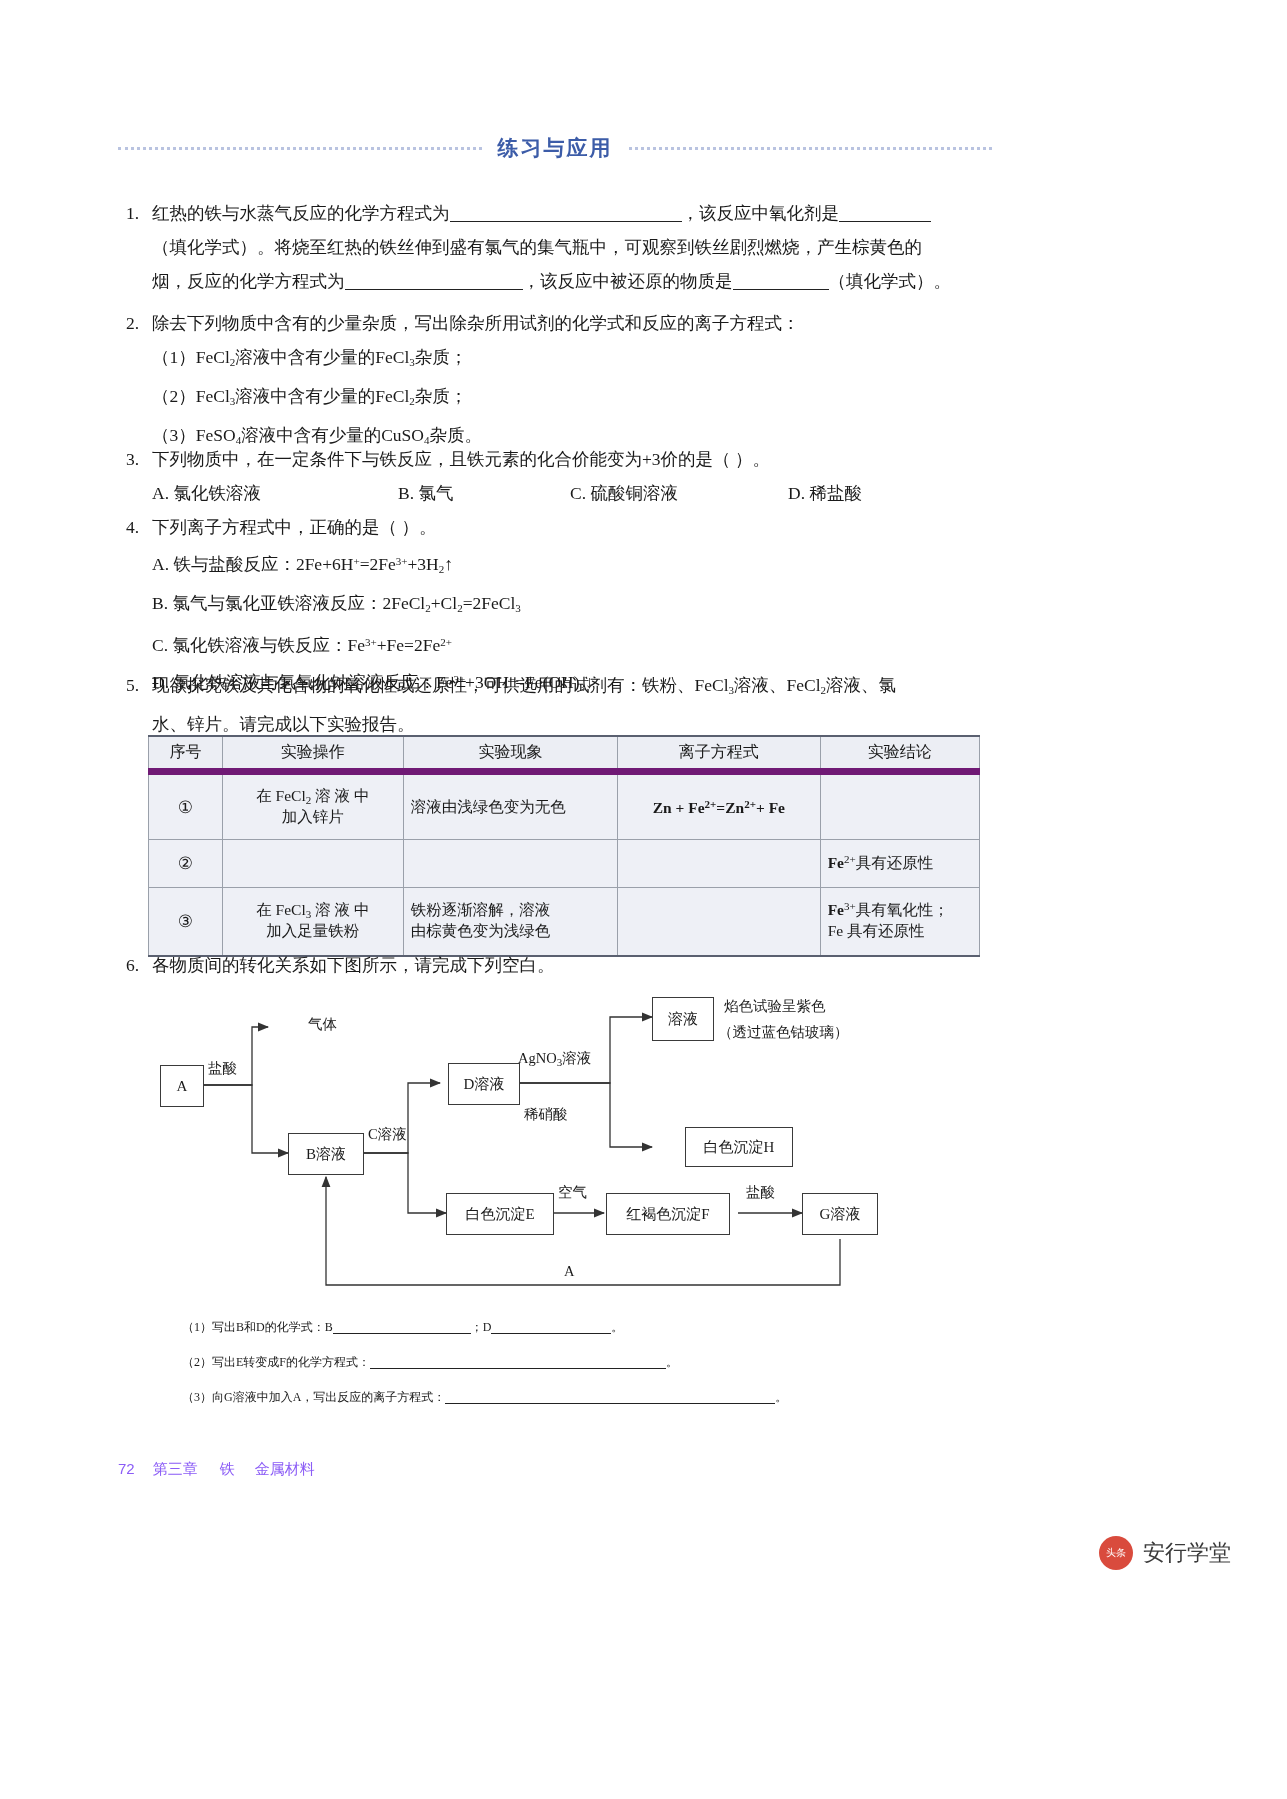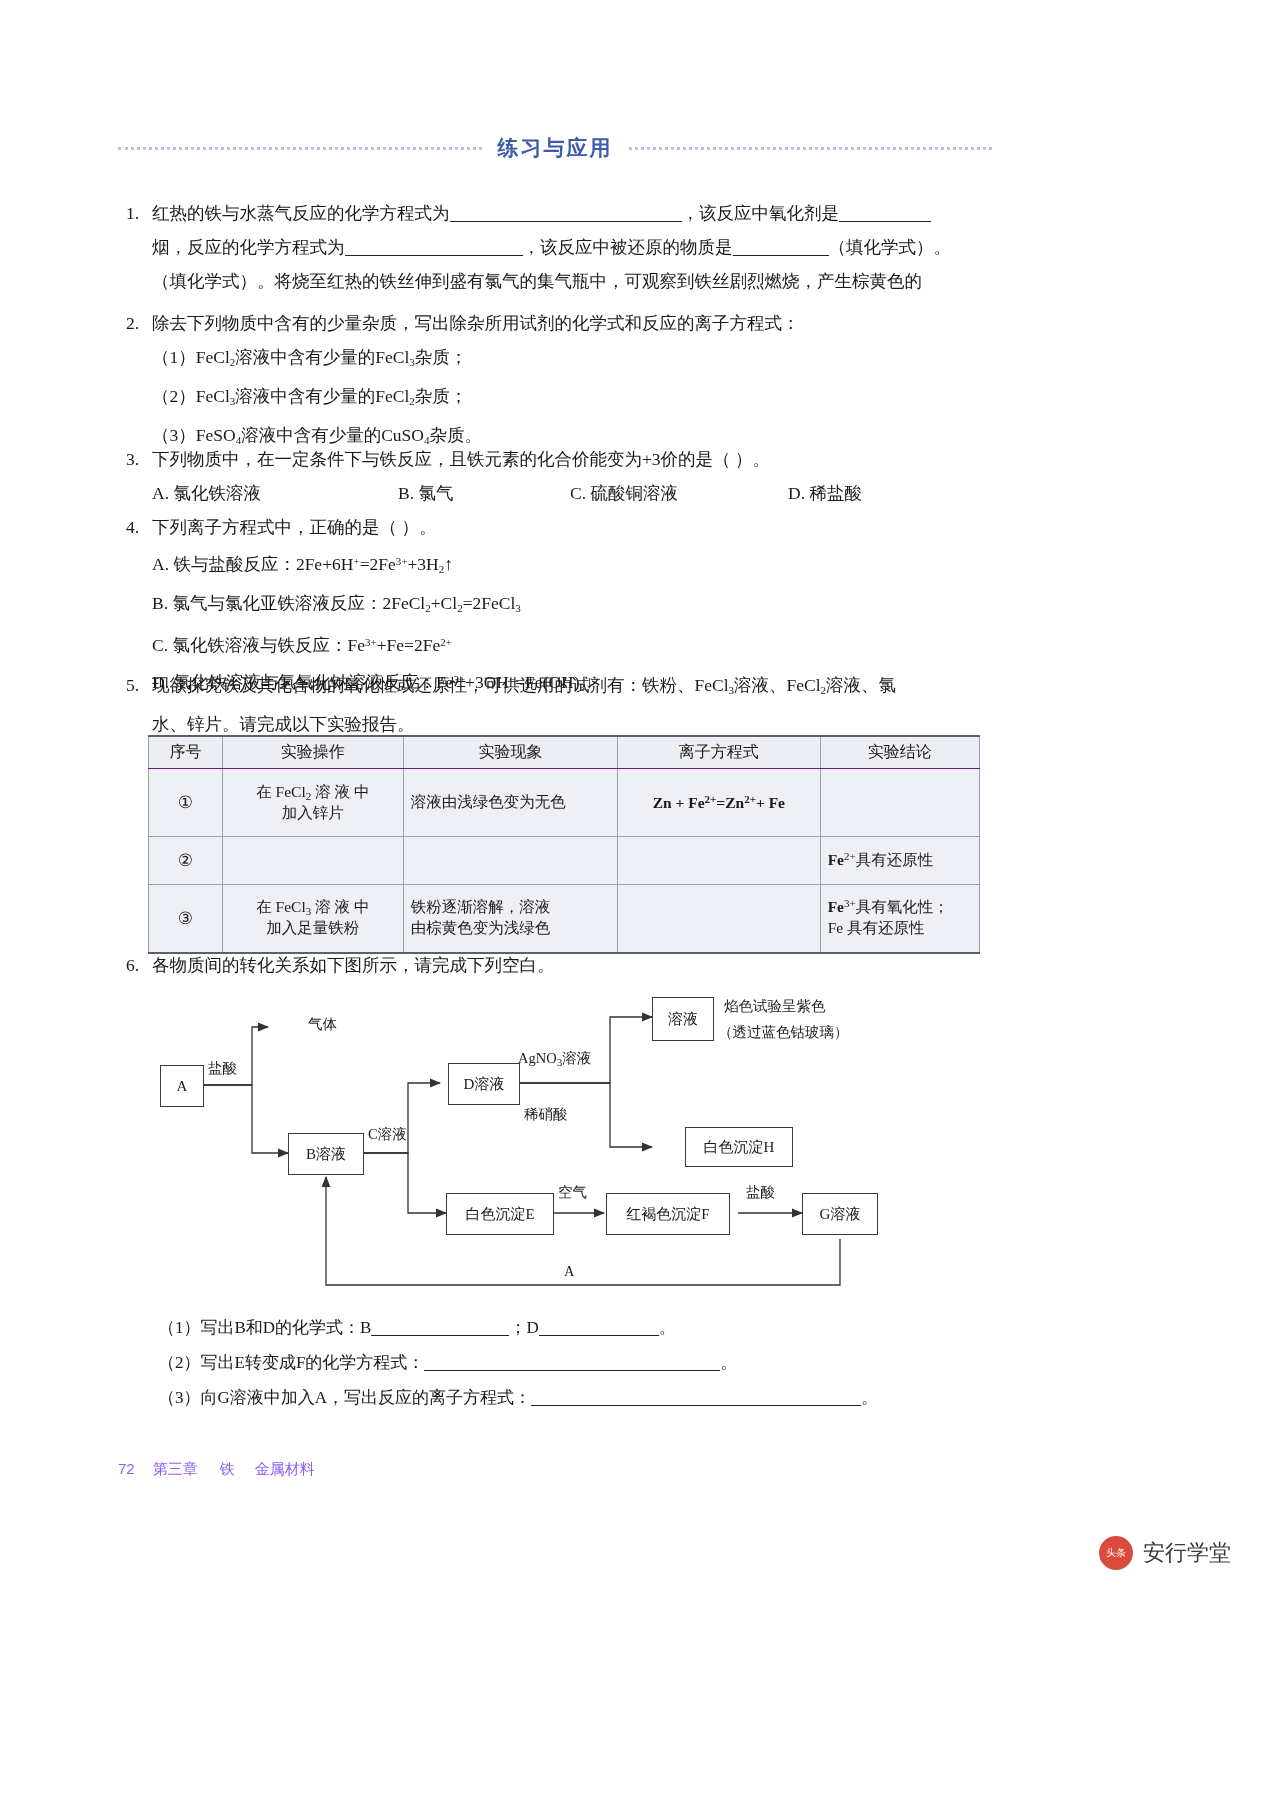--- a/index.html
+++ b/index.html
@@ -28,42 +28,42 @@
   sub { font-size:11px; vertical-align:-3px; }
   sup { font-size:11px; vertical-align:5px; }
   .blank { display:inline-block; border-bottom:1.4px solid #222; vertical-align:-3px; }
   .opt { display:inline-block; }
 
   
   .tbl { position:absolute; left:148px; top:735px; width:832px;
          border-collapse:collapse; font-size:15.5px; }
   .tbl td, .tbl th { border:1px solid #9aa0aa; padding:5px 7px; vertical-align:middle; }
   .tbl thead th { background:#eceef4; font-weight:normal; text-align:center; font-size:16px;
-                  border-top:2.4px solid #5a6070; border-bottom:1px solid #701a75;margin-top:24px; }
+                  border-top:2.4px solid #5a6070; border-bottom:7px solid #701a75;margin-top:24px; }
   .tbl tbody tr td { background:#eef0f6; }
   .tbl tbody tr:last-child td { border-bottom:2.4px solid #5a6070; }
   .c-no { width:62px; text-align:center; font-size:17px; }
   .c-op { width:176px; text-align:center; }
   .c-ph { width:212px; }
   .c-eq { width:196px; text-align:center; font-weight:bold; }
   .c-cc { width:152px; }
   .r1 { height:68px; } .r2 { height:48px; } .r3 { height:68px; }
   .tbl b { font-weight:bold; }
 
   
   .diagram { position:absolute; left:140px; top:995px; width:880px; height:310px; }
   .diagram svg { position:absolute; left:0; top:0; }
   .node { position:absolute; border:1.3px solid #3a3a3a; background:#fff;
           display:flex; align-items:center; justify-content:center;
           font-size:15px; white-space:nowrap; }
   .lbl { position:absolute; font-size:14.5px; white-space:nowrap; background:transparent; }
 
   
   .subs { position:absolute; left:158px; top:1310px; width:860px; }
-  .subs .s { font-size:17px; line-height:35px; white-space:nowrap; }
+  .subs .s { font-size:12px; line-height:35px; white-space:nowrap;margin-left:24px; }
 
   
   .footer { position:absolute; left:118px; top:1460px; font-size:15px; color:#8b5cf6; }
   .footer .pg { font-family:"Liberation Sans","DejaVu Sans",sans-serif; margin-right:18px; }
   .wm { position:absolute; right:56px; top:1536px; display:flex; align-items:center; gap:10px; }
   .wm .badge { width:34px; height:34px; border-radius:50%; background:#d94b3d; color:#fff;
                font-size:10px; display:flex; align-items:center; justify-content:center;
                font-family:"Liberation Sans","DejaVu Sans",sans-serif; }
   .wm .wt { font-size:22px; color:#3a3a3a; font-family:"Liberation Sans","DejaVu Sans",sans-serif; }
 </style>
@@ -75,24 +75,24 @@
   <div class="hdr">
     <span class="dots"></span>
     <span class="ttl">练习与应用</span>
     <span class="dots"></span>
   </div>
 
   <div class="qwrap" style="top:196px;">
     <div class="qline">
       <span class="num">1.</span><span>红热的铁与水蒸气反应的化学方程式为</span><span class="blank" style="width:232px;"></span><span>，该反应中氧化剂是</span><span class="blank" style="width:92px;"></span>
     </div>
+    <div class="qline ind1">（填化学式）。将烧至红热的铁丝伸到盛有氯气的集气瓶中，可观察到铁丝剧烈燃烧，产生棕黄色的</div>
     <div class="qline ind1">
       <span>烟，反应的化学方程式为</span><span class="blank" style="width:178px;"></span><span>，该反应中被还原的物质是</span><span class="blank" style="width:96px;"></span><span>（填化学式）。</span>
     </div>
-    <div class="qline ind1">（填化学式）。将烧至红热的铁丝伸到盛有氯气的集气瓶中，可观察到铁丝剧烈燃烧，产生棕黄色的</div>
   </div>
 
   <div class="qwrap" style="top:306px;">
     <div class="qline">
       <span class="num">2.</span><span>除去下列物质中含有的少量杂质，写出除杂所用试剂的化学式和反应的离子方程式：</span>
     </div>
     <div class="qline ind1">
       <span>（1）</span><span>FeCl</span><sub>2</sub><span>溶液中含有少量的FeCl</span><sub>3</sub><span>杂质；</span>
     </div>
     <div class="qline ind1">

